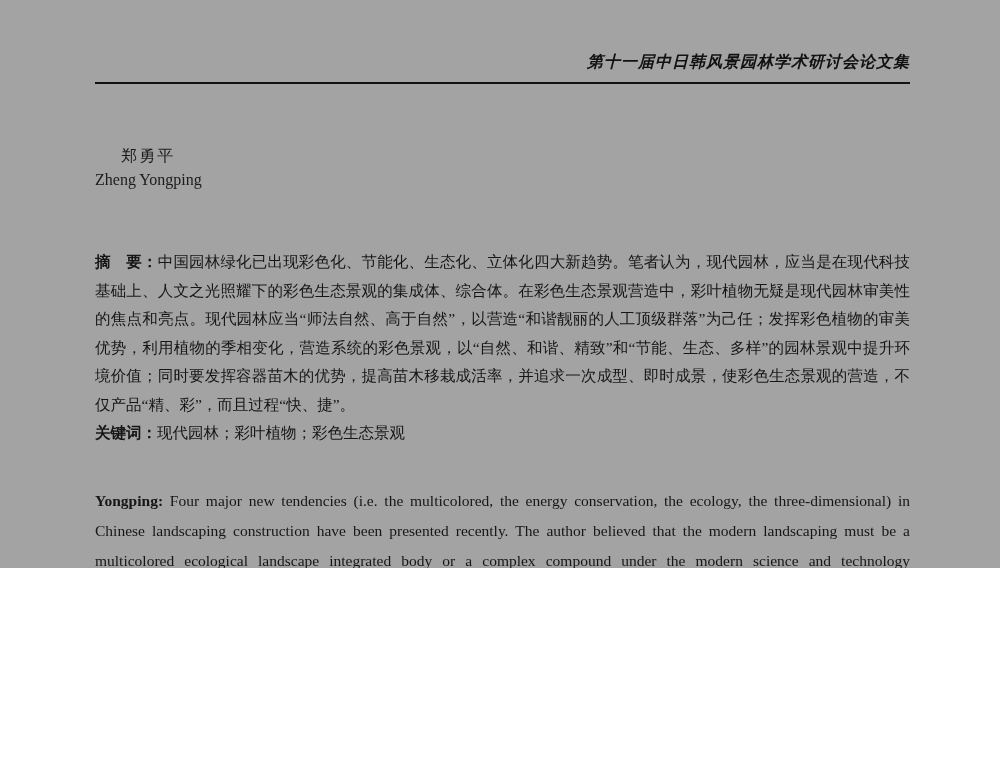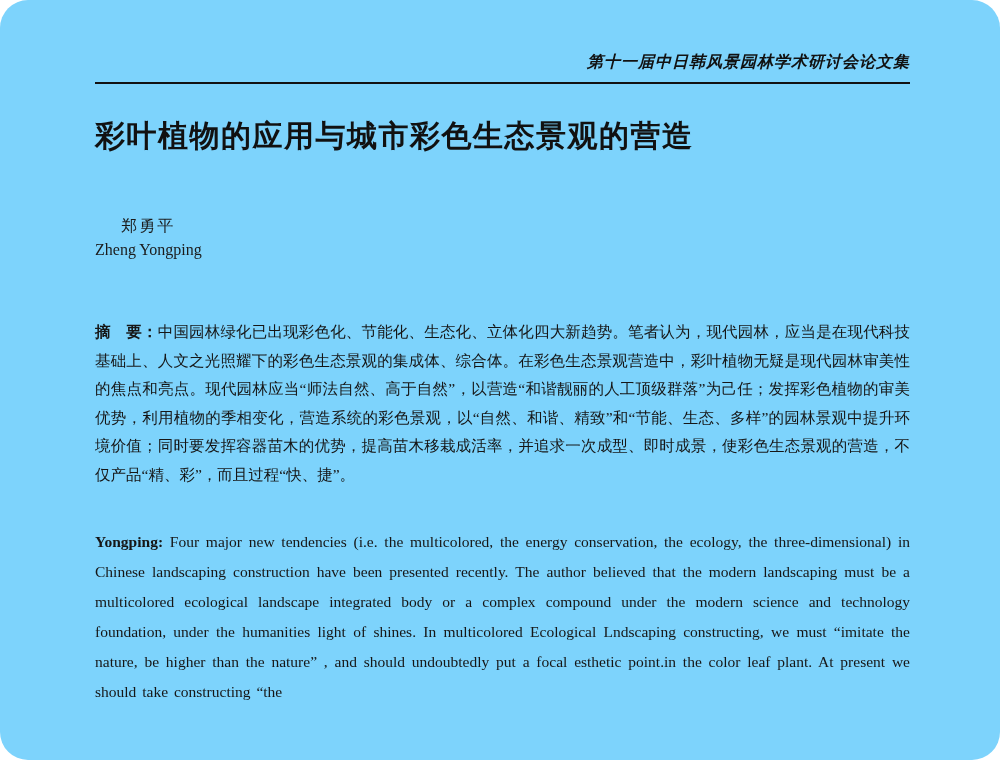--- a/index.html
+++ b/index.html
@@ -1,25 +1,24 @@
 <!DOCTYPE html>
 <html><head>
 <meta charset="utf-8">
 <style>
   * { box-sizing: border-box; }
   html, body { margin: 0; padding: 0; background: #ffffff; }
   .page {
     width: 1000px;
-    height: 760px;
-    background: #7dd3fc;
+    height: 568px;
+    background: #a3a3a3;
     overflow: hidden;
     position: relative;
     color: #1b1b1b;
     font-family: "Liberation Serif", serif;
-    border-radius: 28px;
   }
   .content {
     padding: 0 90px 0 95px;
   }
   
   .header {
     padding-top: 52px;
     text-align: right;
   }
   .header-text {
@@ -105,34 +104,36 @@
 <body>
 
 <div class="page">
   <div class="content">
 
     <div class="header">
       <div class="header-text">第十一届中日韩风景园林学术研讨会论文集</div>
       <div class="header-rule"></div>
     </div>
 
-    <h1 class="title-zh">彩叶植物的应用与城市彩色生态景观的营造</h1>
 
 
     <div class="author-row">
       <div class="author-block">
         <div class="author-zh">郑勇平</div>
         <div class="author-en">Zheng Yongping</div>
       </div>
     </div>
 
     <p class="abstract-zh">
       <span class="label-zh">摘　要：</span><span>中国园林绿化已出现彩色化、节能化、生态化、立体化四大新趋势。笔者认为，现代园林，应当是在现代科技基础上、人文之光照耀下的彩色生态景观的集成体、综合体。在彩色生态景观营造中，彩叶植物无疑是现代园林审美性的焦点和亮点。现代园林应当“师法自然、高于自然”，以营造“和谐靓丽的人工顶级群落”为己任；发挥彩色植物的审美优势，利用植物的季相变化，营造系统的彩色景观，以“自然、和谐、精致”和“节能、生态、多样”的园林景观中提升环境价值；同时要发挥容器苗木的优势，提高苗木移栽成活率，并追求一次成型、即时成景，使彩色生态景观的营造，不仅产品“精、彩”，而且过程“快、捷”。</span>
     </p>
 
+    <p class="keywords">
+      <span class="label-zh">关键词：</span><span>现代园林；彩叶植物；彩色生态景观</span>
+    </p>
 
     <p class="abstract-en">
       <span class="label-en">Yongping:</span>
       <span>Four major new tendencies (i.e. the multicolored, the energy conservation, the ecology, the three-dimensional) in Chinese landscaping construction have been presented recently. The author believed that the modern landscaping must be a multicolored ecological landscape integrated body or a complex compound under the modern science and technology foundation, under the humanities light of shines. In multicolored Ecological Lndscaping constructing, we must “imitate the nature, be higher than the nature” , and should undoubtedly put a focal esthetic point.in the color leaf plant. At present we should take constructing “the</span>
     </p>
 
   </div>
 </div>
 
 </body></html>

